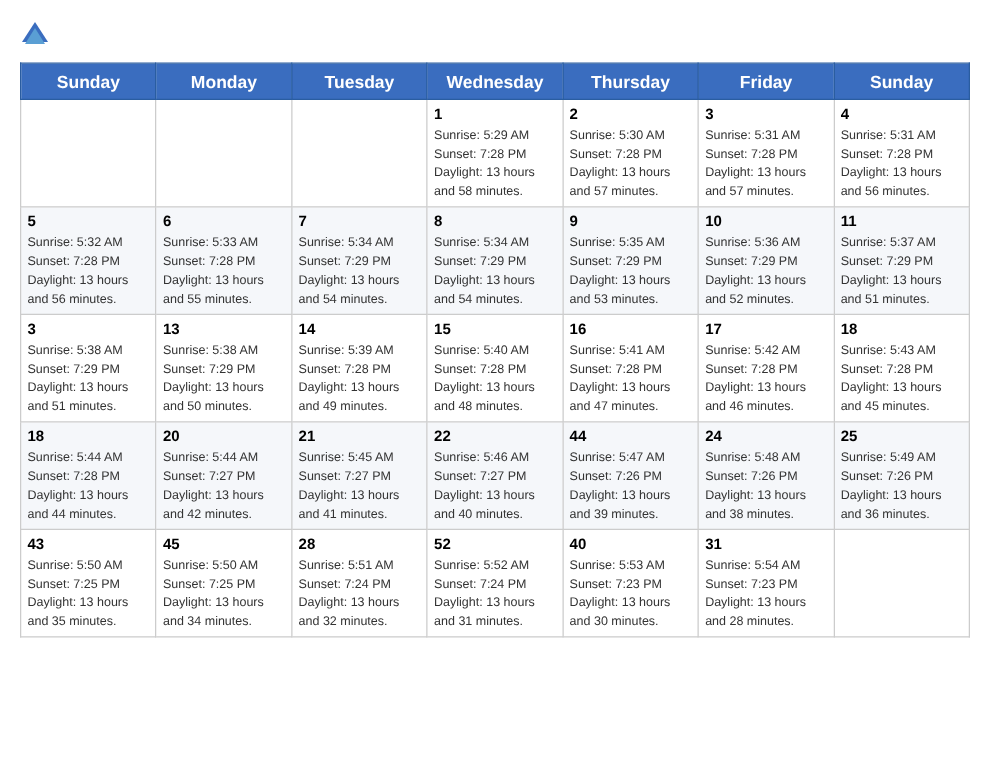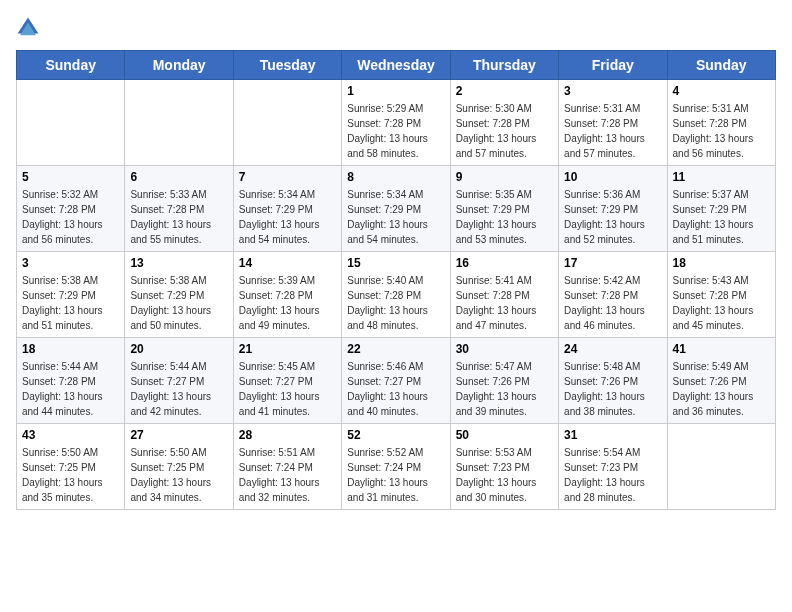--- a/index.html
+++ b/index.html
@@ -254,65 +254,65 @@
           Sunrise: 5:45 AM<br>Sunset: 7:27 PM<br>Daylight: 13 hours and 41 minutes.
         </div>
         </td>
         <td>
           <span class="day-num">22</span>
         <div class="day-info">
           Sunrise: 5:46 AM<br>Sunset: 7:27 PM<br>Daylight: 13 hours and 40 minutes.
         </div>
         </td>
         <td>
-          <span class="day-num">30</span>
+          <span class="day-num">44</span>
         <div class="day-info">
           Sunrise: 5:47 AM<br>Sunset: 7:26 PM<br>Daylight: 13 hours and 39 minutes.
         </div>
         </td>
         <td>
           <span class="day-num">24</span>
         <div class="day-info">
           Sunrise: 5:48 AM<br>Sunset: 7:26 PM<br>Daylight: 13 hours and 38 minutes.
         </div>
         </td>
         <td>
-          <span class="day-num">41</span>
+          <span class="day-num">25</span>
         <div class="day-info">
           Sunrise: 5:49 AM<br>Sunset: 7:26 PM<br>Daylight: 13 hours and 36 minutes.
         </div>
         </td>
       </tr>
       <tr>
         <td>
           <span class="day-num">43</span>
         <div class="day-info">
           Sunrise: 5:50 AM<br>Sunset: 7:25 PM<br>Daylight: 13 hours and 35 minutes.
         </div>
         </td>
         <td>
-          <span class="day-num">27</span>
+          <span class="day-num">45</span>
         <div class="day-info">
           Sunrise: 5:50 AM<br>Sunset: 7:25 PM<br>Daylight: 13 hours and 34 minutes.
         </div>
         </td>
         <td>
           <span class="day-num">28</span>
         <div class="day-info">
           Sunrise: 5:51 AM<br>Sunset: 7:24 PM<br>Daylight: 13 hours and 32 minutes.
         </div>
         </td>
         <td>
           <span class="day-num">52</span>
         <div class="day-info">
           Sunrise: 5:52 AM<br>Sunset: 7:24 PM<br>Daylight: 13 hours and 31 minutes.
         </div>
         </td>
         <td>
-          <span class="day-num">50</span>
+          <span class="day-num">40</span>
         <div class="day-info">
           Sunrise: 5:53 AM<br>Sunset: 7:23 PM<br>Daylight: 13 hours and 30 minutes.
         </div>
         </td>
         <td>
           <span class="day-num">31</span>
         <div class="day-info">
           Sunrise: 5:54 AM<br>Sunset: 7:23 PM<br>Daylight: 13 hours and 28 minutes.
         </div>
         </td>

